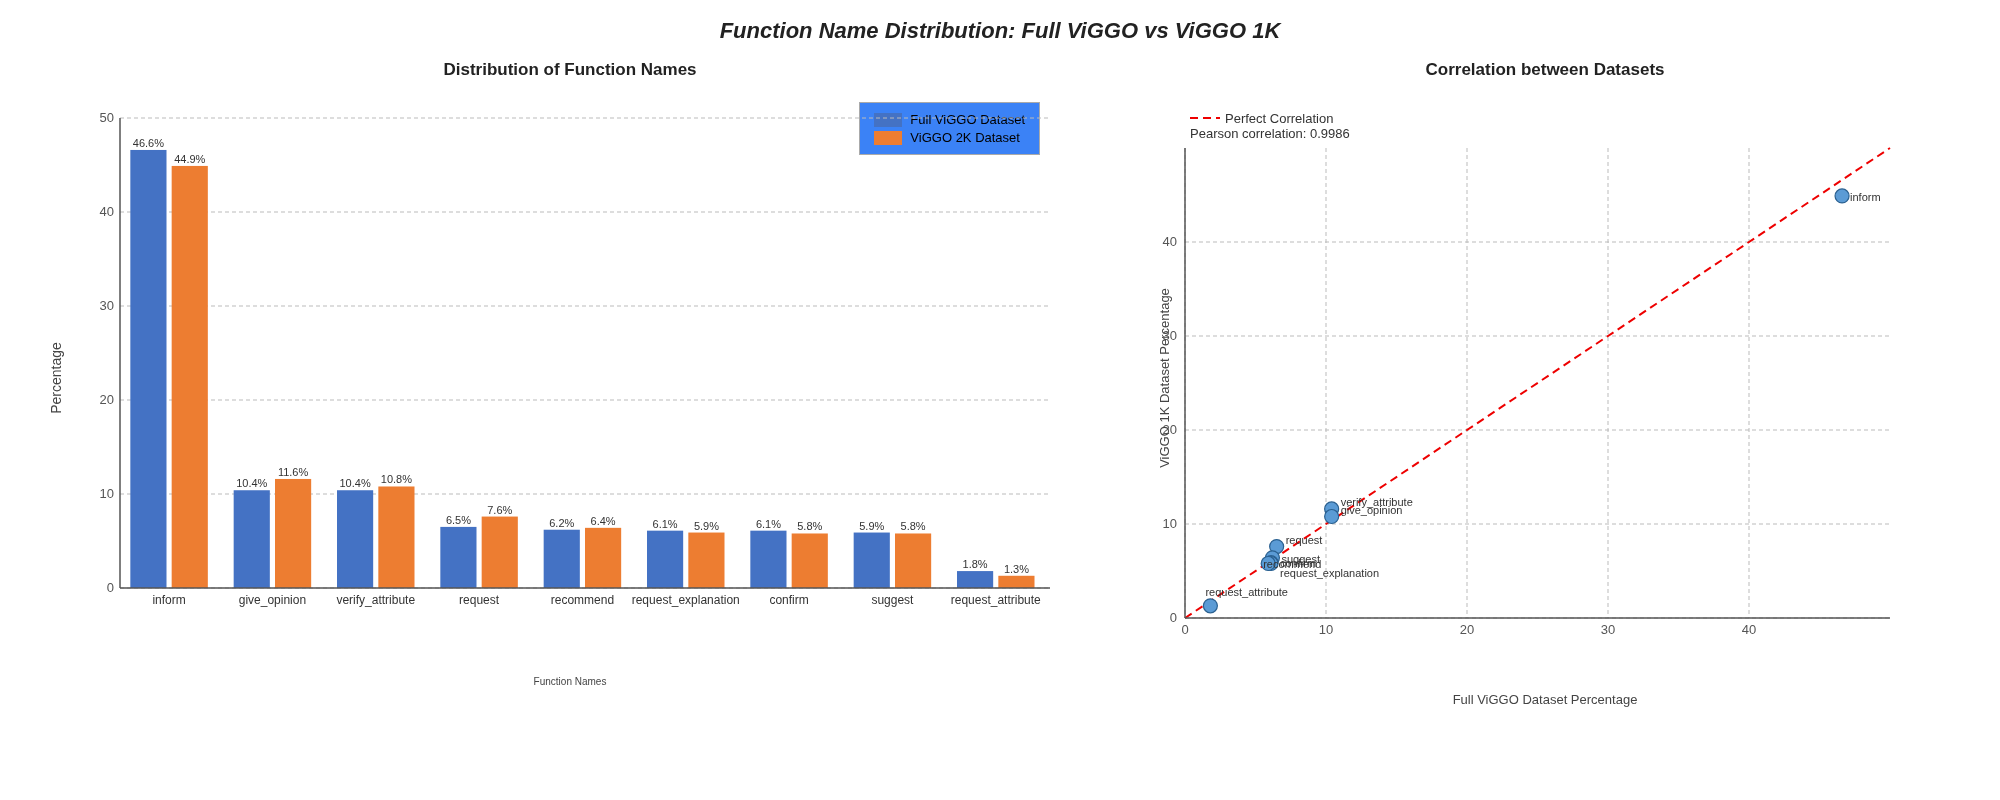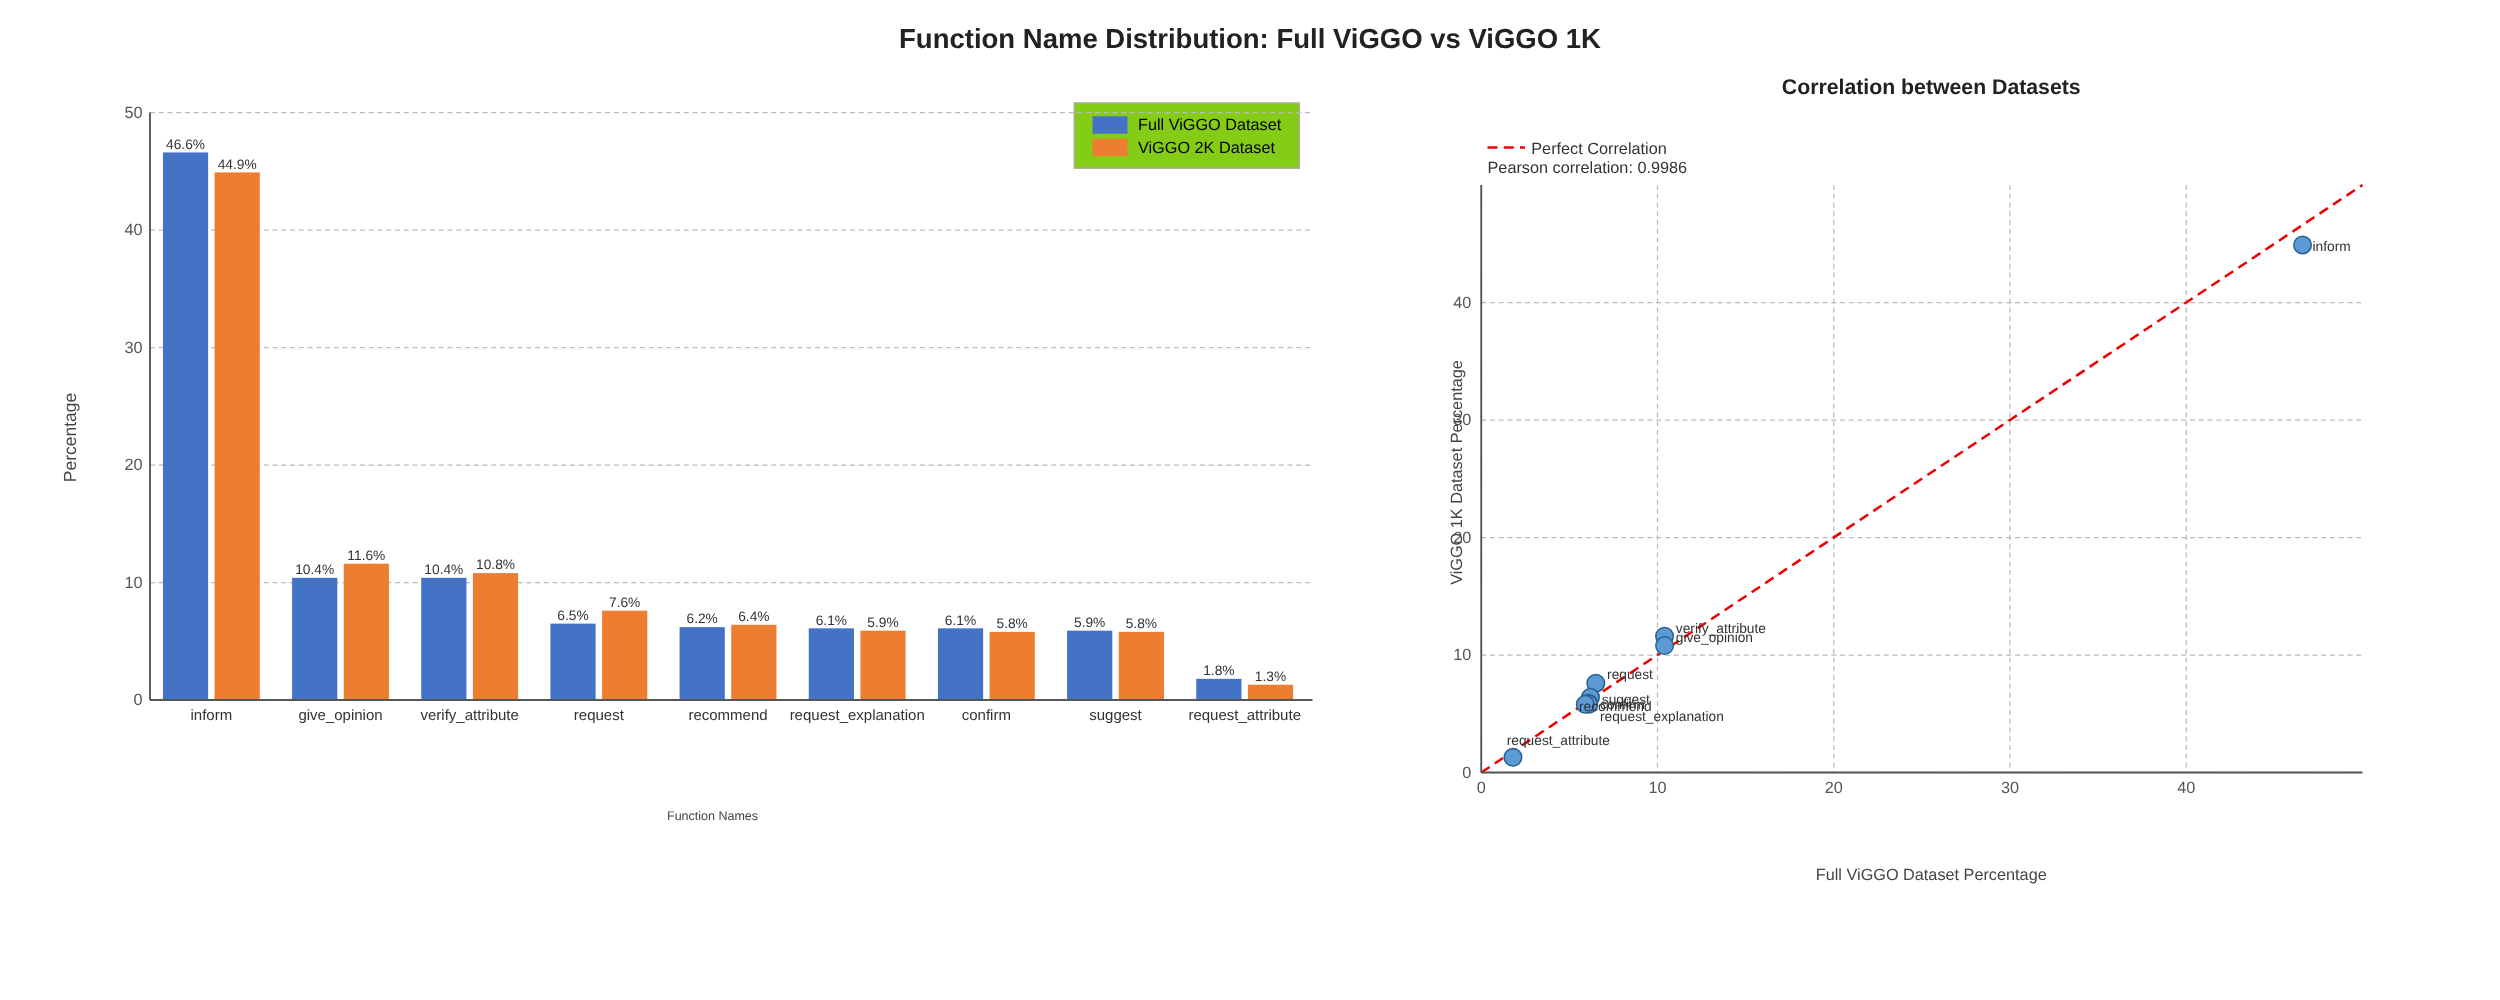--- a/index.html
+++ b/index.html
@@ -9,20 +9,21 @@
       width: 2000px;
       height: 800px;
       overflow: hidden;
     }
     .main-title {
       text-align: center;
       font-size: 22px;
       font-weight: bold;
       padding: 18px 0 6px 0;
       color: #222;
+      font-style: italic;
     }
     .charts-container {
       display: flex;
       width: 100%;
       height: 740px;
     }
     .left-chart {
       width: 55%;
       padding: 10px 30px 60px 70px;
       position: relative;
@@ -59,25 +60,25 @@
       white-space: nowrap;
     }
     .x-axis-label {
       text-align: center;
       font-size: 10px;
       color: #444;
       margin-top: 8px;
     }
     .legend {
       position: absolute;
-      top: 32px;
+      top: 52px;
       right: 60px;
       border: 1px solid #aaa;
       padding: 6px 14px;
-      background: #84cc16;
+      background: #3b82f6;
       font-size: 13px;
     }
     .legend-item {
       display: flex;
       align-items: center;
       margin: 3px 0;
     }
     .legend-color {
       width: 28px;
       height: 14px;
@@ -110,20 +111,21 @@
     }
   </style>
 </head>
 <body>
 
 <div class="main-title">Function Name Distribution: Full ViGGO vs ViGGO 1K</div>
 
 <div class="charts-container">
 
   <div class="left-chart">
+    <div class="chart-title">Distribution of Function Names</div>
 
     <div class="legend">
       <div class="legend-item">
         <span class="legend-color" style="background:#4472C4;"></span>
         <span>Full ViGGO Dataset</span>
       </div>
       <div class="legend-item">
         <span class="legend-color" style="background:#ED7D31;"></span>
         <span>ViGGO 2K Dataset</span>
       </div>

